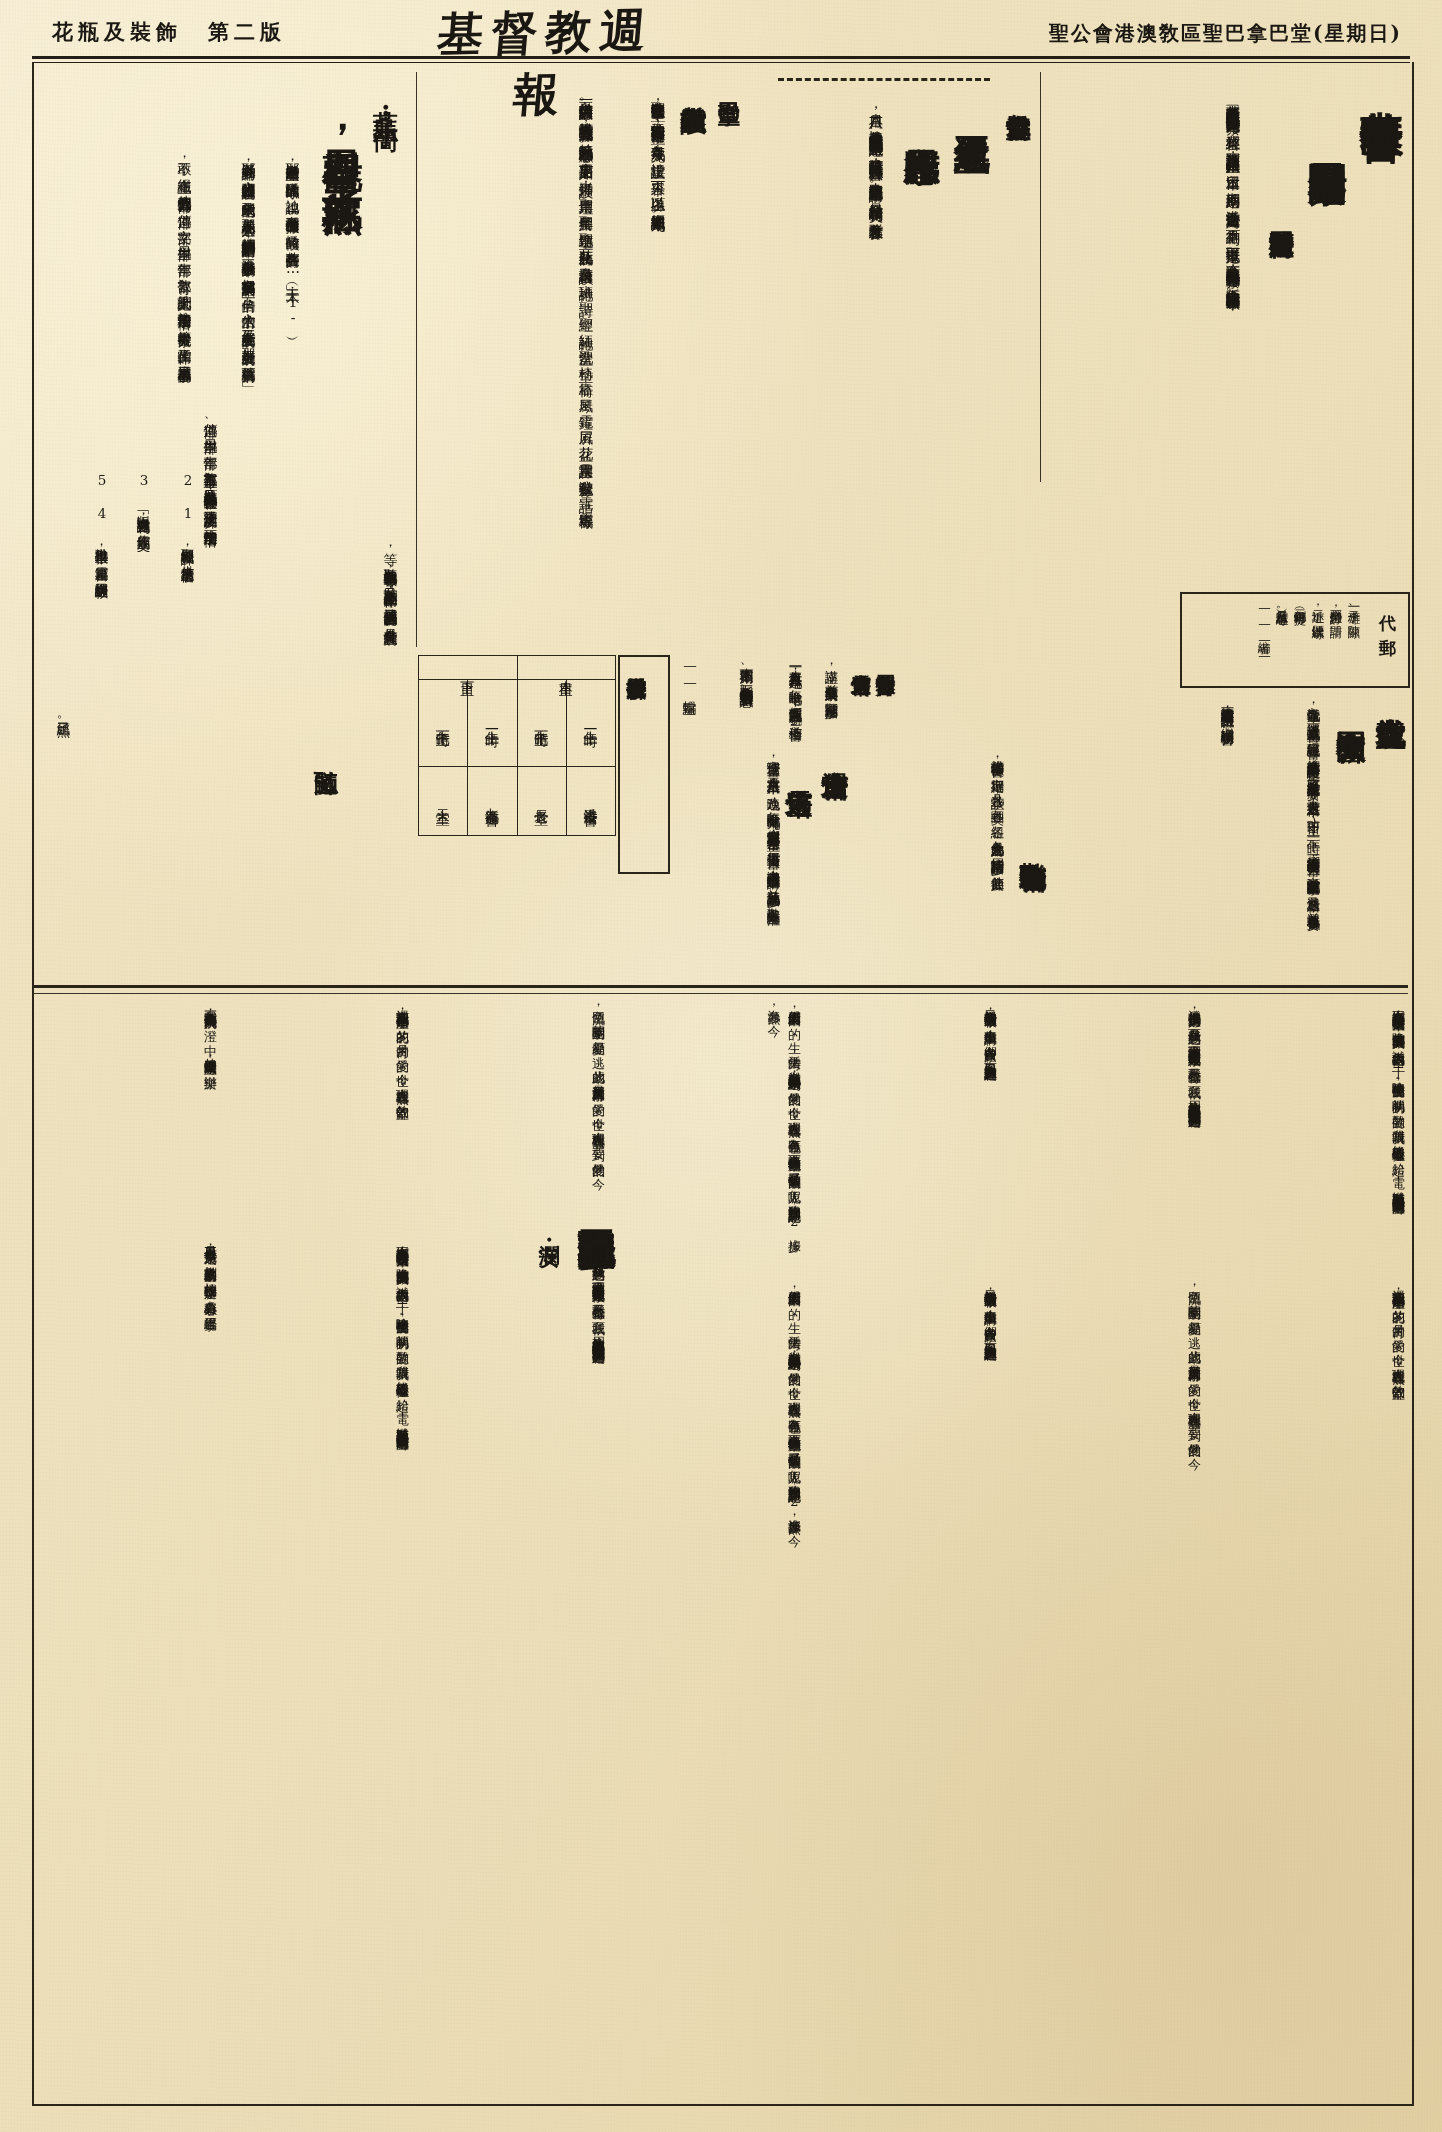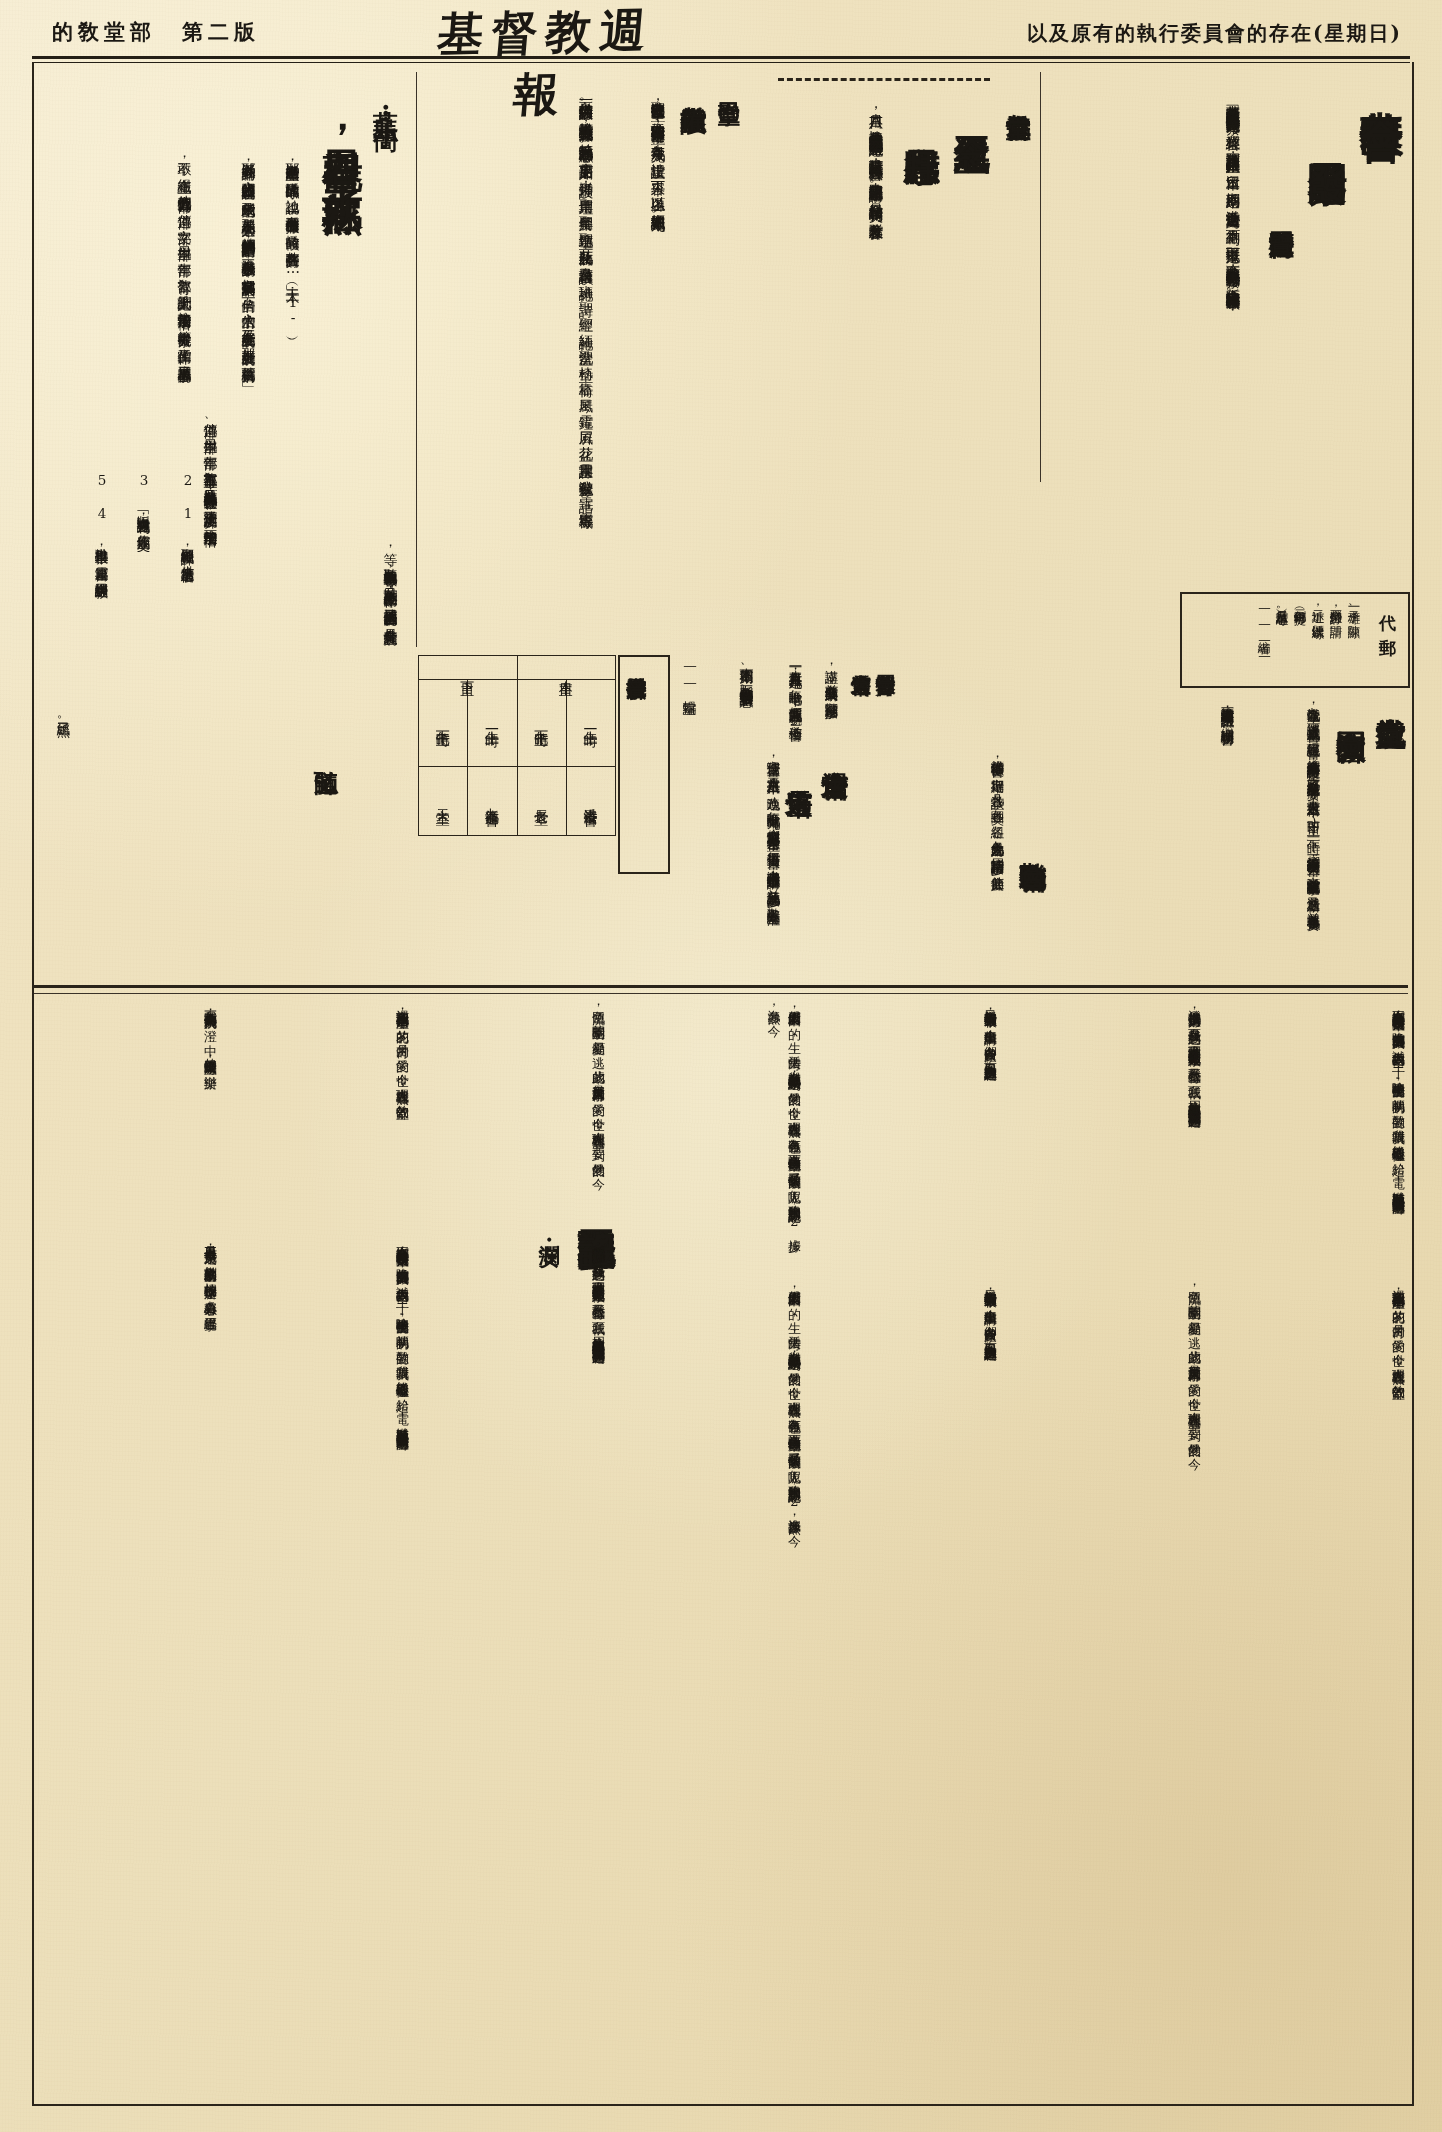--- a/index.html
+++ b/index.html
@@ -65,23 +65,23 @@
   table.radio .vt{writing-mode:vertical-rl;text-orientation:upright;font-size:14px;letter-spacing:1px;margin:0 auto;display:inline-block;}
   .ttl-hdr{font-size:15px;font-weight:400;}
 </style>
 </head>
 <body>
 
 <div id="paper"></div>
 <div id="grain"></div>
 
 <div id="masthead">
-  <div id="issue" class="">的敎堂部　第二版</div>
+  <div id="issue" class="">花瓶及裝飾　第二版</div>
   <div id="logo">基督教週報</div>
-  <div id="pubdate">以及原有的執行委員會的存在(星期日)</div>
+  <div id="pubdate">聖公會港澳敎區聖巴拿巴堂(星期日)</div>
 </div>
 <div id="rule-top"></div>
 <div id="rule-top2"></div>
 <div id="frame"></div>
 
 <div style="position:absolute;left:1045px;top:72px;width:360px;height:560px;">
   <div class="hl" style="position:absolute;right:0;top:4px;font-size:44px;line-height:1.04;letter-spacing:1px;height:500px;">中華基督教會區會</div>
   <div class="hl" style="position:absolute;right:56px;top:60px;font-size:40px;line-height:1.05;height:450px;">赴日考察團已出發</div>
   <div class="hl" style="position:absolute;right:110px;top:140px;font-size:25px;line-height:1.1;height:360px;">回程幷將順道前往台灣遊覽</div>
   <div class="col" style="position:absolute;right:160px;top:22px;width:190px;height:430px;font-size:14.5px;line-height:1.68;">中華基督教會區會組織之「日本文化教育宗教考察團」赴日觀光考察，業經啓程。該團預計由八月三日至八月十八日止，逗留日本，爲期約兩週，返港之前往台灣遊覽，約本月下旬，即可返抵本港。至該區會此次之日本文化教育宗教考察團，係由該區會總幹事汪彼得牧師率領云。</div>

